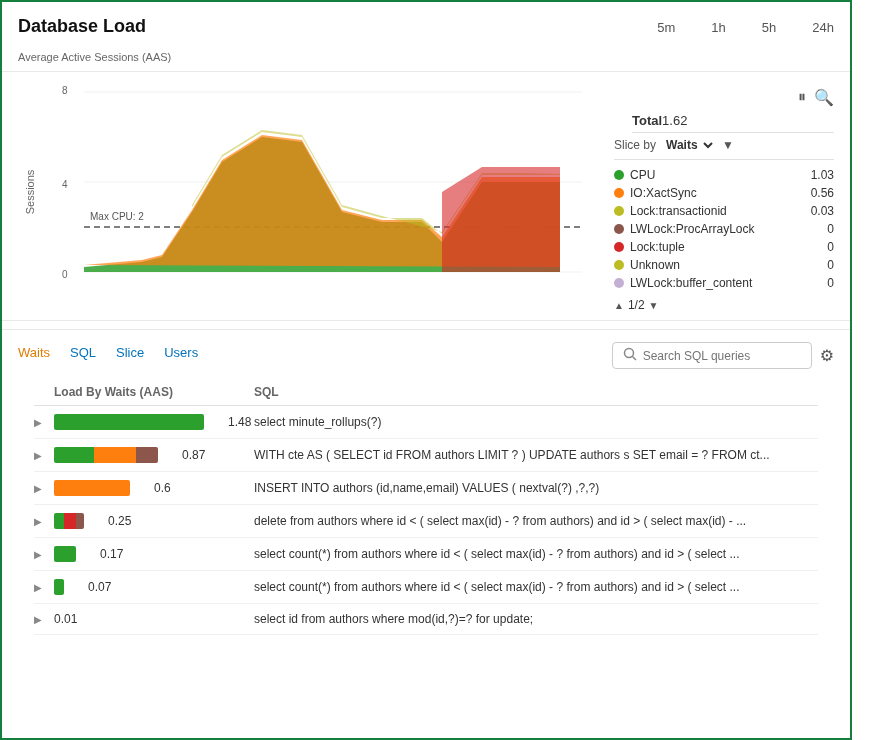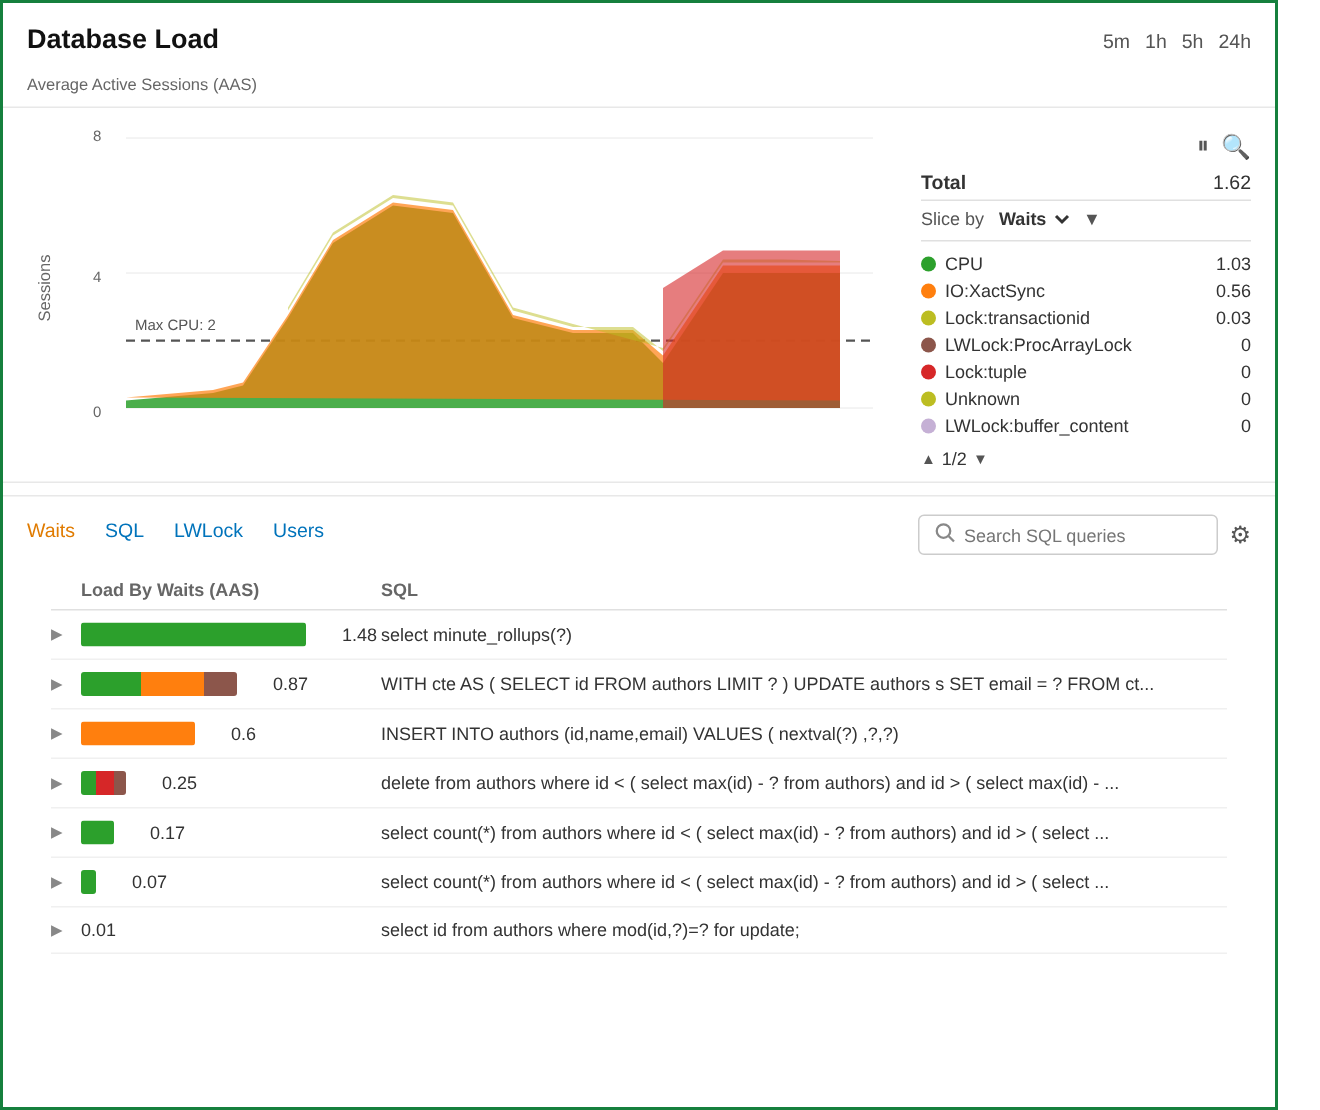--- a/index.html
+++ b/index.html
@@ -28,21 +28,21 @@
       font-weight: 700;
       color: #111;
     }
     .header-left .subtitle {
       font-size: 11px;
       color: #666;
       margin-top: 14px;
     }
     .time-controls {
       display: flex;
-      gap: 10px;
+      gap: 36px;
       align-items: center;
       padding-top: 4px;
     }
     .time-btn {
       font-size: 13px;
       color: #555;
       cursor: pointer;
       text-decoration: none;
     }
     .chart-section {
@@ -68,24 +68,25 @@
       justify-content: flex-end;
       margin-bottom: 6px;
     }
     .legend-icon {
       font-size: 16px;
       color: #555;
       cursor: pointer;
     }
     .legend-title-row {
       display: flex;
-      justify-content: space-between;
+      justify-content: flex-start;
       border-bottom: 1px solid #e0e0e0;
       padding-bottom: 4px;
       margin-bottom: 4px;
+      margin-left: 18px;
     }
     .legend-total-label {
       font-weight: 600;
       font-size: 13px;
     }
     .legend-total-value {
       font-weight: 400;
       font-size: 13px;
     }
     .slice-by-row {
@@ -400,21 +401,21 @@
     </div>
   </div>
 
   <div style="height:1px;background:#e8e8e8;margin-top:8px;"></div>
 
   <div class="tabs-section">
     <div class="tabs-row">
       <div class="tabs">
         <span class="tab tab-waits">Waits</span>
         <span class="tab">SQL</span>
-        <span class="tab">LWLock</span>
+        <span class="tab">Slice</span>
         <span class="tab">Users</span>
       </div>
       <div class="search-settings">
         <div class="search-box">
           <span class="search-icon-svg">
             <svg width="14" height="14" viewBox="0 0 14 14" fill="none">
               <circle cx="6" cy="6" r="4.5" stroke="#888" stroke-width="1.5"></circle>
               <line x1="9.5" y1="9.5" x2="13" y2="13" stroke="#888" stroke-width="1.5"></line>
             </svg>
           </span>

